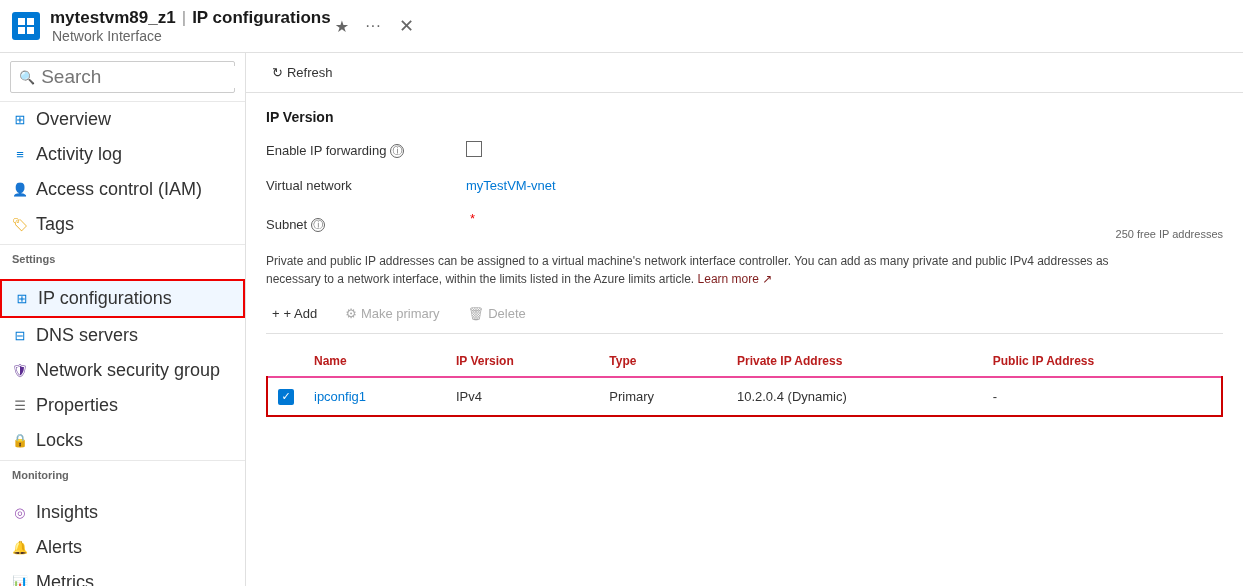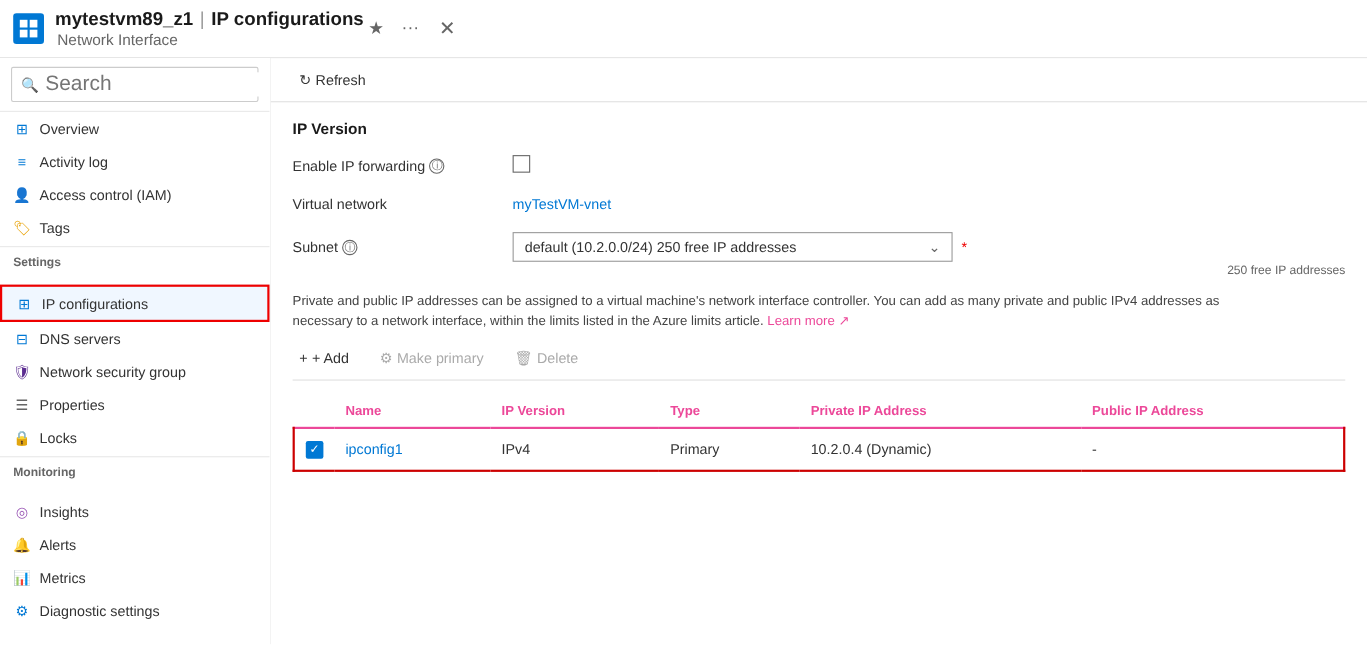--- a/index.html
+++ b/index.html
@@ -26,21 +26,21 @@
 
     .sidebar { width: 246px; border-right: 1px solid #e0e0e0; overflow-y: auto; flex-shrink: 0; background: #fff; }
 
     .search-box { padding: 8px 10px; border-bottom: 1px solid #e8e8e8; }
     .search-input-wrap { display: flex; align-items: center; border: 1px solid #ccc; border-radius: 2px; padding: 4px 8px; background: #fff; }
     .search-input-wrap input { border: none; outline: none; font-size: 19px; flex: 1; color: #333; }
     .search-icon { color: #666; font-size: 13px; margin-right: 6px; }
 
     .sidebar-item { display: flex; align-items: center; padding: 7px 12px; cursor: pointer; color: #333; gap: 8px; }
     .sidebar-icon { width: 16px; height: 16px; display: flex; align-items: center; justify-content: center; flex-shrink: 0; }
-    .sidebar-label { font-size: 13px; }
+    .sidebar-label { font-size: 18px; }
 
     .sidebar-section { padding: 8px 12px 14px; font-size: 11px; font-weight: 600; color: #666; text-transform: none; border-top: 1px solid #e8e8e8; margin-top: 2px; }
     .sidebar-section:first-child { border-top: none; }
 
     .ip-config-item { display: flex; align-items: center; padding: 7px 12px; cursor: pointer; gap: 8px; background: #f0f7ff; border: 2px solid #e00; }
 
     .content { flex: 1; overflow-y: auto; padding: 0; background: #fff; }
 
     .toolbar { padding: 8px 20px; border-bottom: 1px solid #e0e0e0; display: flex; align-items: center; gap: 8px; }
     .toolbar-btn { background: none; border: none; cursor: pointer; color: #333; font-size: 13px; display: flex; align-items: center; gap: 4px; padding: 4px 6px; }
@@ -54,28 +54,28 @@
     .form-value { flex: 1; }
     .form-link { color: #0078d4; text-decoration: none; cursor: pointer; }
 
     .checkbox-box { width: 16px; height: 16px; border: 1px solid #666; display: inline-block; background: #fff; }
     .subnet-dropdown { border: 1px solid #999; padding: 5px 10px; font-size: 13px; min-width: 400px; display: flex; align-items: center; justify-content: space-between; cursor: pointer; }
     .subnet-dropdown-arrow { color: #666; }
     .subnet-required { color: #e00; margin-left: 4px; }
     .subnet-hint { font-size: 11px; color: #666; text-align: right; display: block; margin-top: 2px; }
 
     .info-text { font-size: 12px; color: #444; line-height: 1.5; margin-bottom: 14px; max-width: 900px; }
-    .info-link { color: #ec4899; text-decoration: none; cursor: pointer; }
+    .info-link { color: #7f1d1d; text-decoration: none; cursor: pointer; }
 
     .action-bar { display: flex; align-items: center; gap: 16px; margin-bottom: 12px; padding-bottom: 8px; border-bottom: 1px solid #e0e0e0; }
     .action-btn { background: none; border: none; cursor: pointer; font-size: 13px; color: #333; display: flex; align-items: center; gap: 4px; padding: 4px 6px; }
     .action-btn.disabled { color: #aaa; cursor: default; }
 
     .table { width: 100%; border-collapse: collapse; }
-    .table th { text-align: left; font-size: 12px; font-weight: 600; color: #ec4899; padding: 8px 10px; border-bottom: 1px solid #ddd; }
+    .table th { text-align: left; font-size: 12px; font-weight: 600; color: #b91c1c; padding: 8px 10px; border-bottom: 1px solid #ddd; }
     .table td { padding: 10px 10px; border-bottom: 1px solid #f0f0f0; font-size: 13px; }
     .table tr.selected { background: #fff; }
     .table tr.selected td { border-top: 2px solid #ec4899; border-bottom: 2px solid #c00; }
     .table tr.selected td:first-child { border-left: 2px solid #c00; }
     .table tr.selected td:last-child { border-right: 2px solid #c00; }
 
     .checkbox-checked { width: 16px; height: 16px; background: #0078d4; display: inline-flex; align-items: center; justify-content: center; border-radius: 2px; }
     .checkbox-checked::after { content: '✓'; color: #fff; font-size: 11px; }
 
     .row-link { color: #0078d4; text-decoration: none; cursor: pointer; }
@@ -220,24 +220,20 @@
         </div>
       </div>
 
       <div class="form-row" style="align-items: flex-start; margin-bottom: 12px;">
         <div class="form-label" style="padding-top: 6px;">
           <span>Subnet</span>
           <span class="info-icon">ⓘ</span>
         </div>
         <div class="form-value">
           <div style="display:flex; align-items:center; gap:4px;">
-            <div class="subnet-dropdown">
-              <span>default (10.2.0.0/24) 250 free IP addresses</span>
-              <span class="subnet-dropdown-arrow">⌄</span>
-            </div>
             <span class="subnet-required">*</span>
           </div>
           <span class="subnet-hint">250 free IP addresses</span>
         </div>
       </div>
 
       <div class="info-text">
         <span>Private and public IP addresses can be assigned to a virtual machine's network interface controller. You can add as many private and public IPv4 addresses as necessary to a network interface, within the limits listed in the Azure limits article.</span>
         <a class="info-link">Learn more ↗</a>
       </div>

